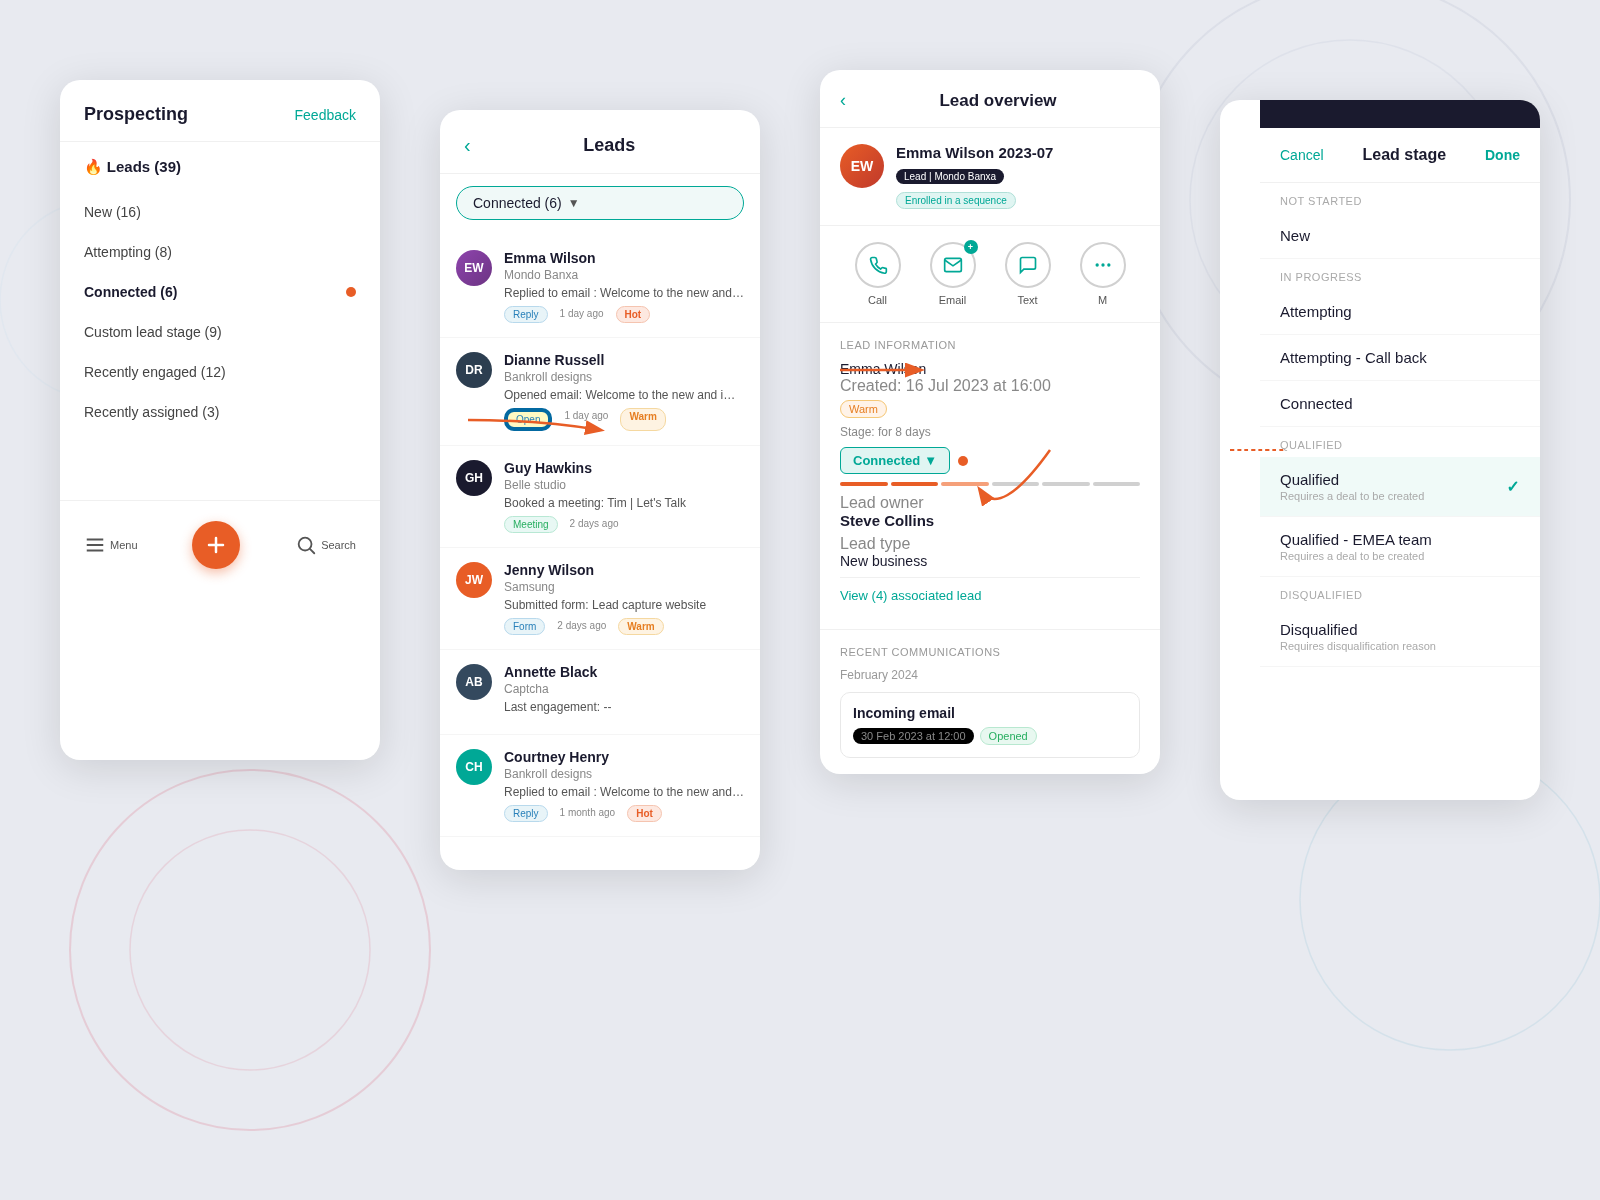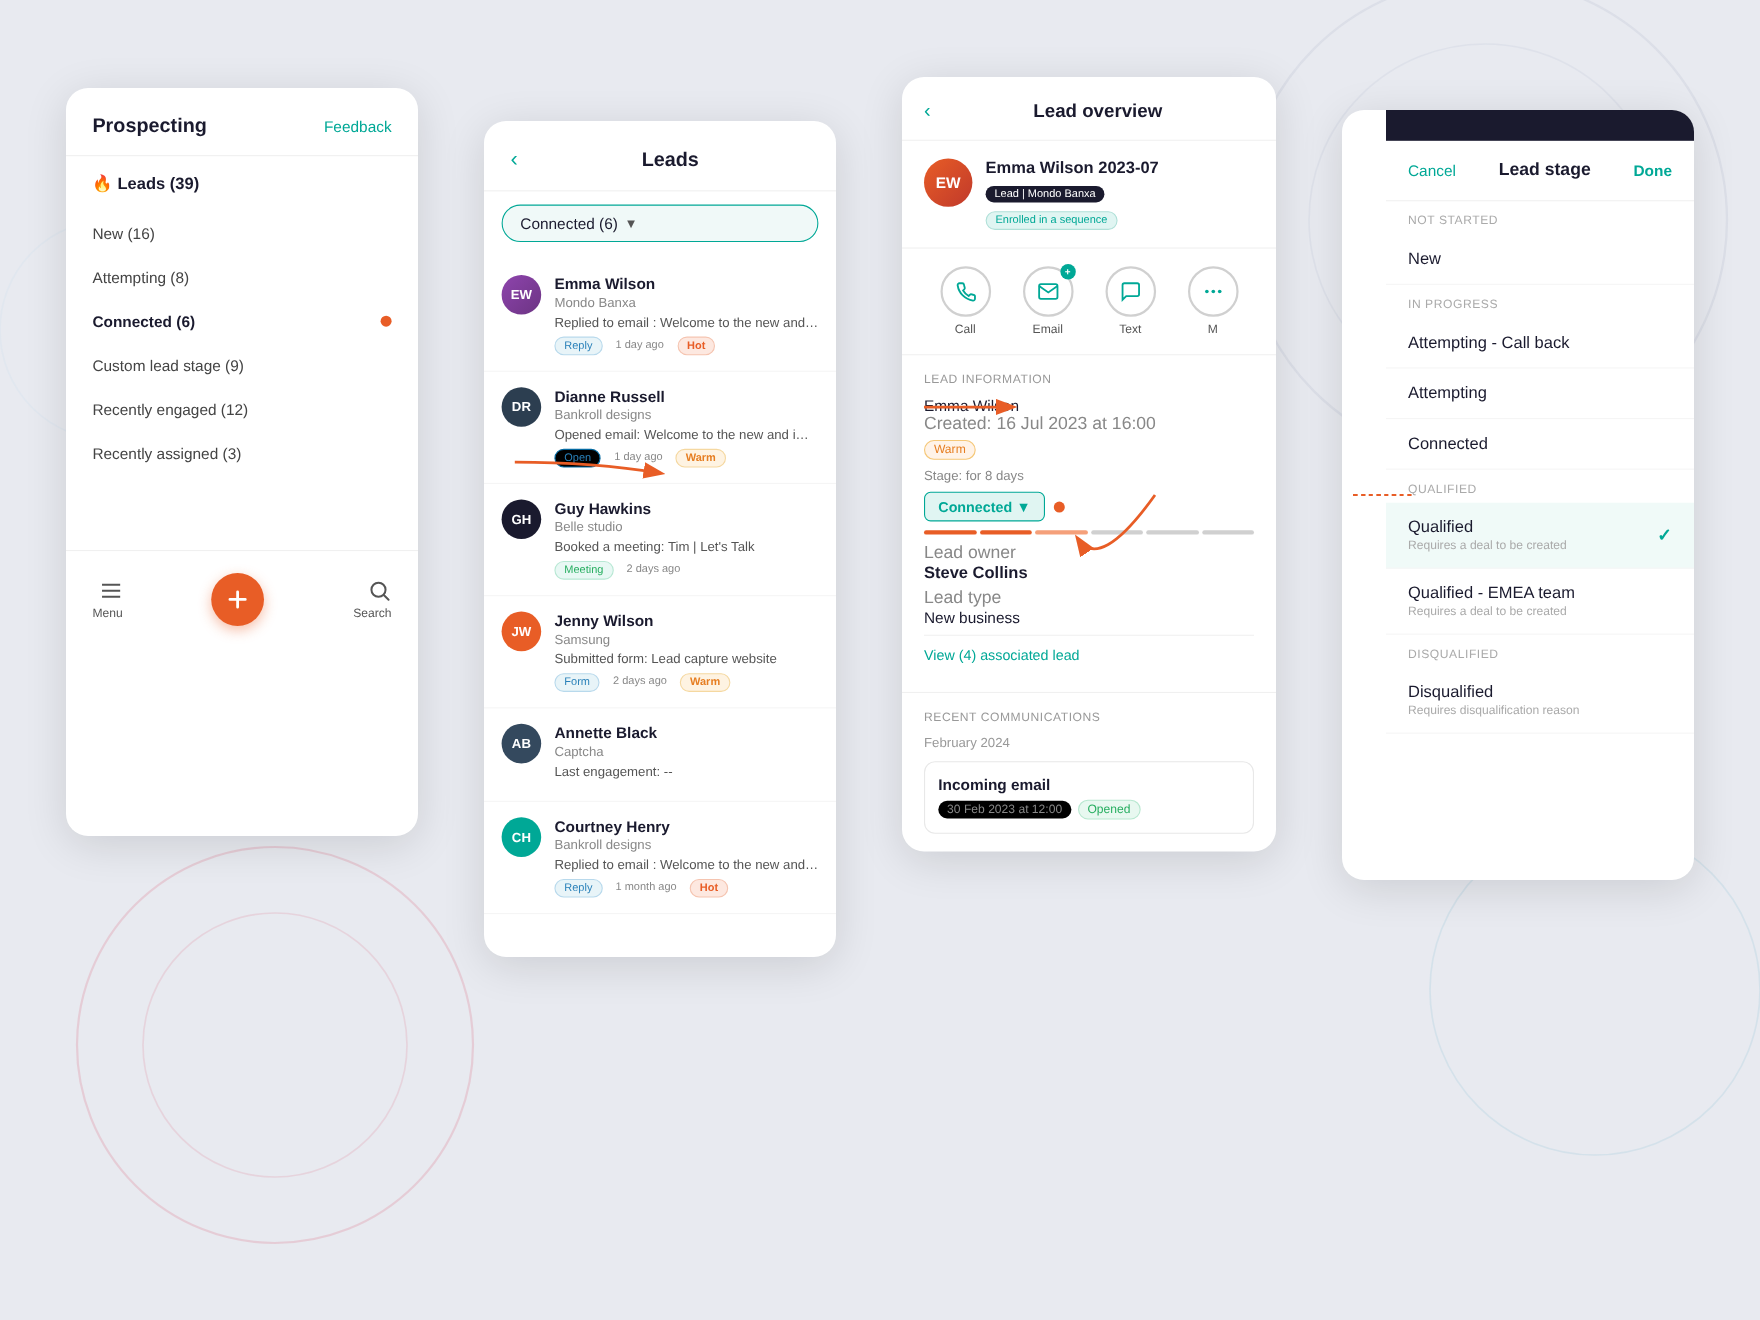--- a/index.html
+++ b/index.html
@@ -101,22 +101,21 @@
       padding: 20px 24px;
       display: flex;
       align-items: center;
       justify-content: space-between;
       border-top: 1px solid #f0f0f0;
       margin-top: 60px;
     }
 
     .toolbar-btn {
       display: flex;
-      flex-direction: column;
-      align-items: flex-end;
+      align-items: center;
       gap: 4px;
       cursor: pointer;
       color: #555;
       font-size: 11px;
     }
 
     .toolbar-btn svg { width: 22px; height: 22px; }
 
     .add-btn {
       width: 48px;
@@ -238,21 +237,21 @@
     }
 
     .tag {
       padding: 2px 8px;
       border-radius: 10px;
       font-size: 10px;
       font-weight: 500;
     }
 
     .tag-reply { background: #e8f4f8; color: #2980b9; border: 1px solid #b8d9ec; }
-    .tag-open { background: #000000; color: #2980b9; border: 1px solid #0369a1; }
+    .tag-open { background: #fef9c3; color: #2980b9; border: 4px solid #0369a1; }
     .tag-meeting { background: #e8f8f4; color: #27ae60; border: 1px solid #b8e8d4; }
     .tag-form { background: #e8f4f8; color: #2980b9; border: 1px solid #b8d9ec; }
     .tag-time { color: #888; font-size: 10px; padding: 2px 4px; }
     .tag-hot { background: #fde8e0; color: #e85d26; border: 1px solid #f5c4b0; padding: 2px 8px; border-radius: 10px; font-size: 10px; font-weight: 600; }
     .tag-warm { background: #fef3e2; color: #e67e22; border: 1px solid #f5d8a0; padding: 2px 8px; border-radius: 10px; font-size: 10px; font-weight: 600; }
 
     
     .lead-overview-panel {
       background: white;
       border-radius: 20px;
@@ -823,26 +822,26 @@
     <div class="stage-group-label">Not started</div>
     <div class="stage-option">
       <div class="stage-option-content">
         <div>New</div>
       </div>
     </div>
 
     <div class="stage-group-label">In progress</div>
     <div class="stage-option">
       <div class="stage-option-content">
-        <div>Attempting - Call back</div>
+        <div>Attempting</div>
       </div>
     </div>
     <div class="stage-option">
       <div class="stage-option-content">
-        <div>Attempting</div>
+        <div>Attempting - Call back</div>
       </div>
     </div>
     <div class="stage-option">
       <div class="stage-option-content">
         <div>Connected</div>
       </div>
     </div>
 
     <div class="stage-group-label">Qualified</div>
     <div class="stage-option" style="background:#f0faf8;">

